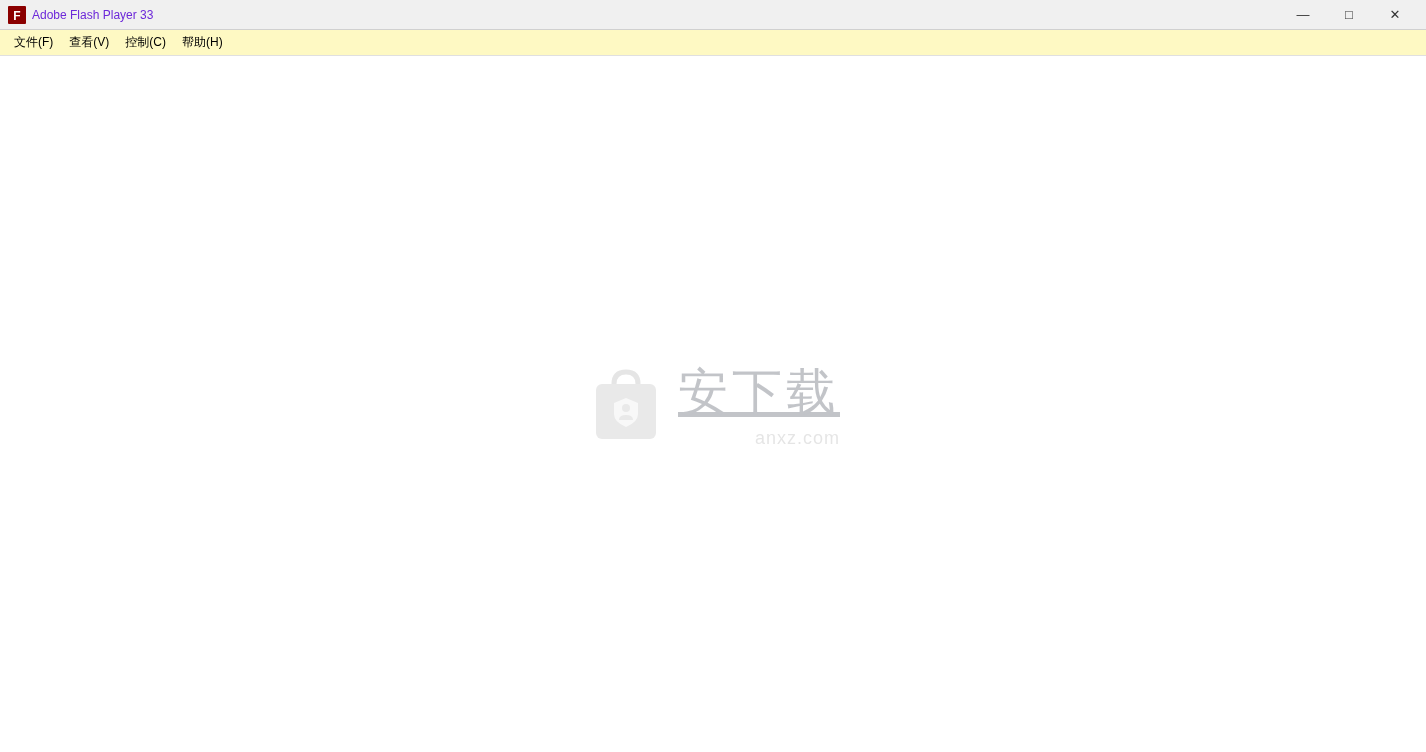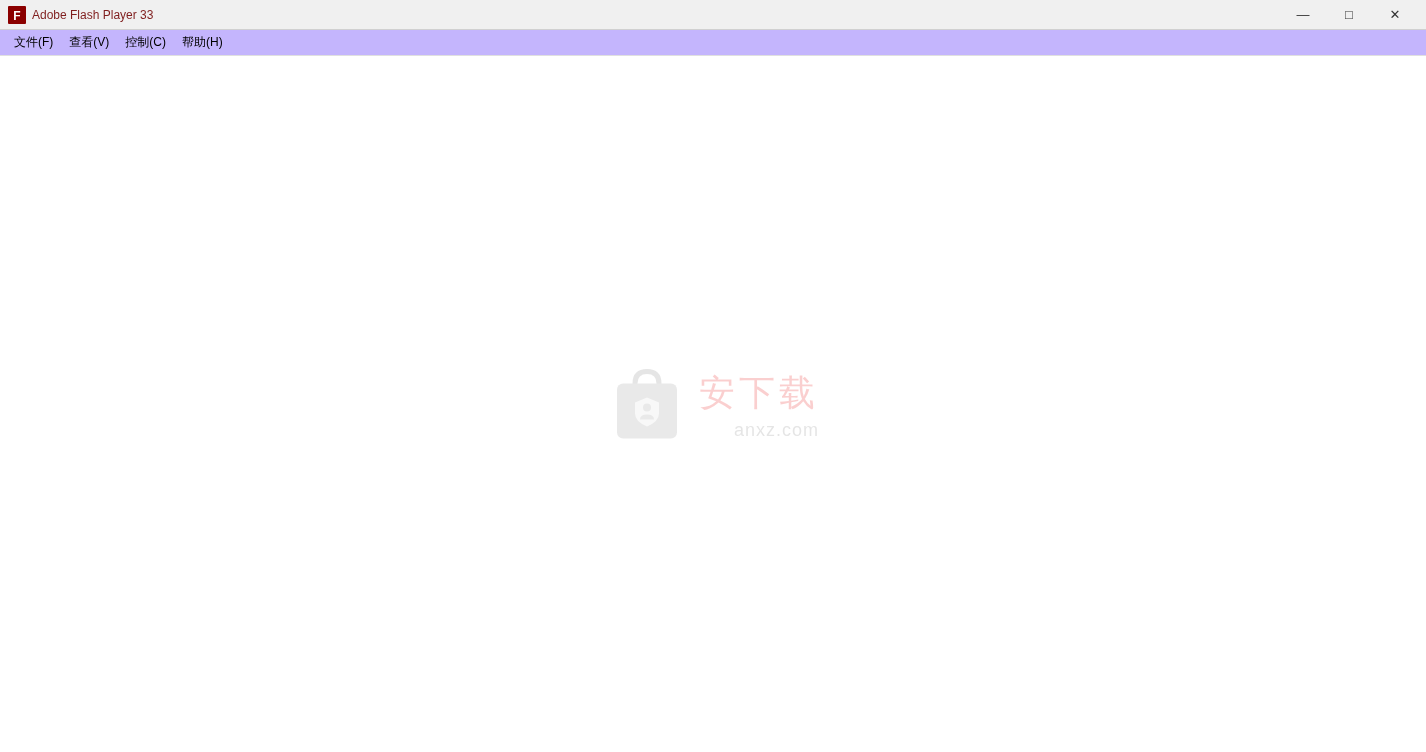--- a/index.html
+++ b/index.html
@@ -35,21 +35,21 @@
     }
 
     .adobe-icon {
       width: 18px;
       height: 18px;
       flex-shrink: 0;
     }
 
     .title-text {
       font-size: 12px;
-      color: #7f1d1d;
+      color: #6d28d9;
     }
 
     .title-bar-controls {
       display: flex;
       align-items: center;
       gap: 0;
     }
 
     .window-btn {
       width: 46px;
@@ -62,21 +62,21 @@
       cursor: pointer;
       font-size: 13px;
       color: #333;
     }
 
     
     .menu-bar {
       display: flex;
       align-items: center;
       height: 26px;
-      background: #c4b5fd;
+      background: #fef9c3;
       border-bottom: 1px solid #e0e0e0;
       padding: 0 6px;
     }
 
     .menu-item {
       padding: 3px 8px;
       font-size: 12px;
       color: #000000;
       cursor: pointer;
       border-radius: 2px;
@@ -111,24 +111,25 @@
       flex-shrink: 0;
     }
 
     .watermark-text-block {
       display: flex;
       flex-direction: column;
       gap: 2px;
     }
 
     .watermark-chinese {
-      font-size: 36px;
-      color: #ef4444;
+      font-size: 50px;
+      color: #0f172a;
       font-weight: normal;
       letter-spacing: 4px;
+      text-decoration: underline;
     }
 
     .watermark-url {
       font-size: 18px;
       color: #999;
       letter-spacing: 1px;
       text-align: right;
     }
   </style>
 </head>

